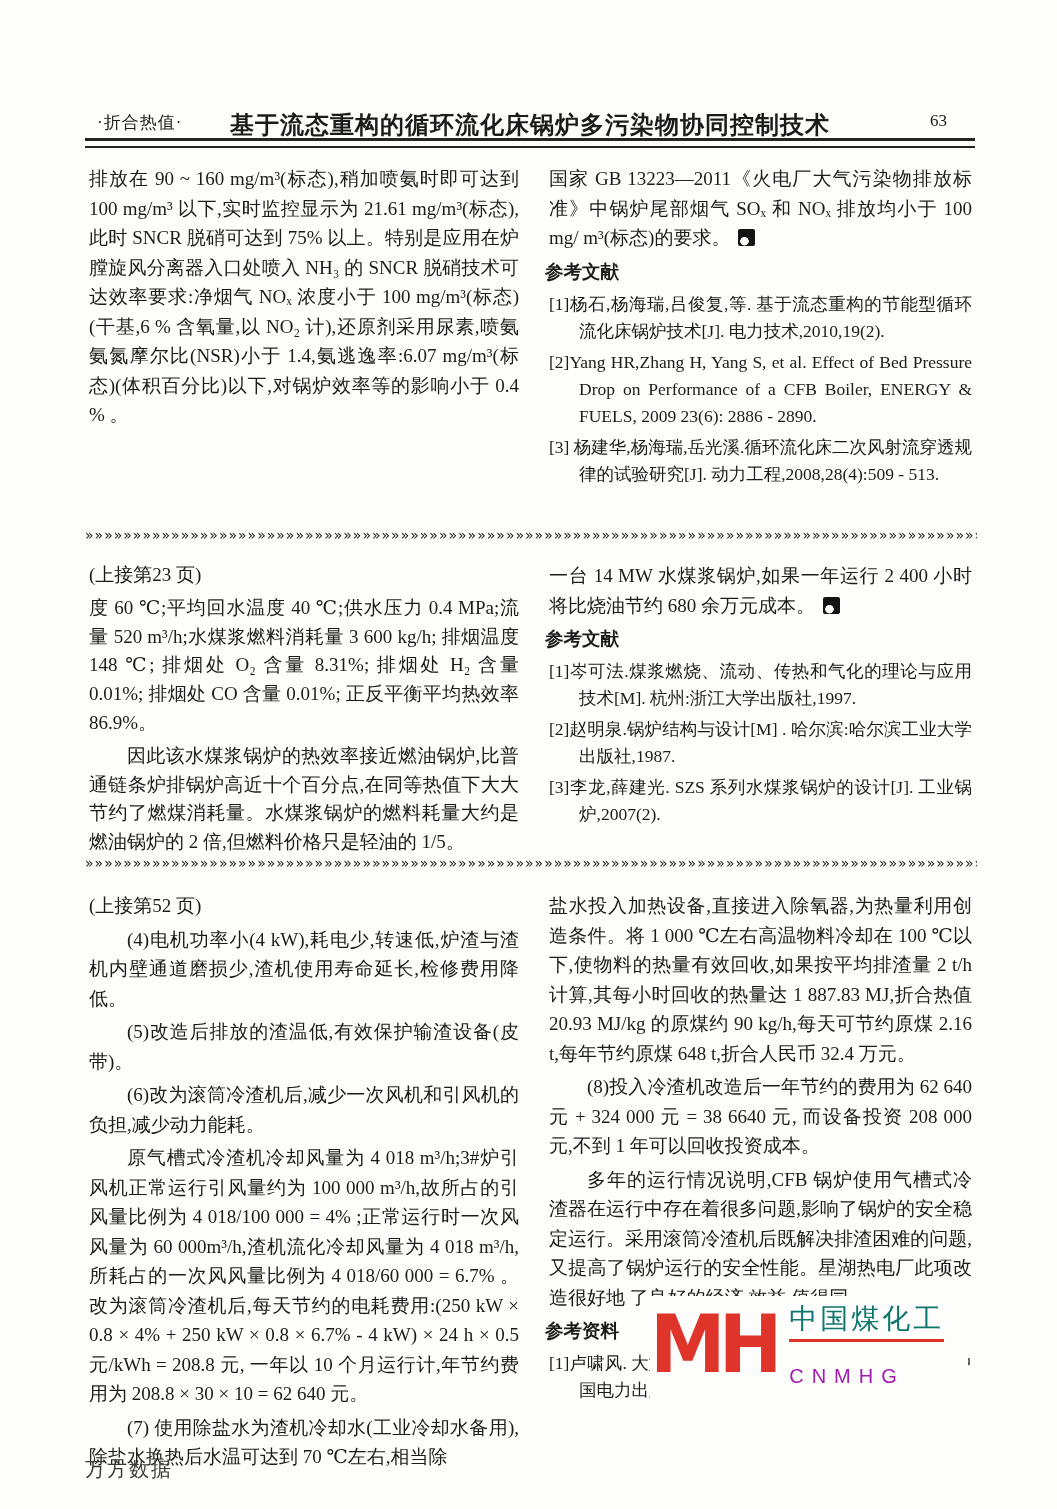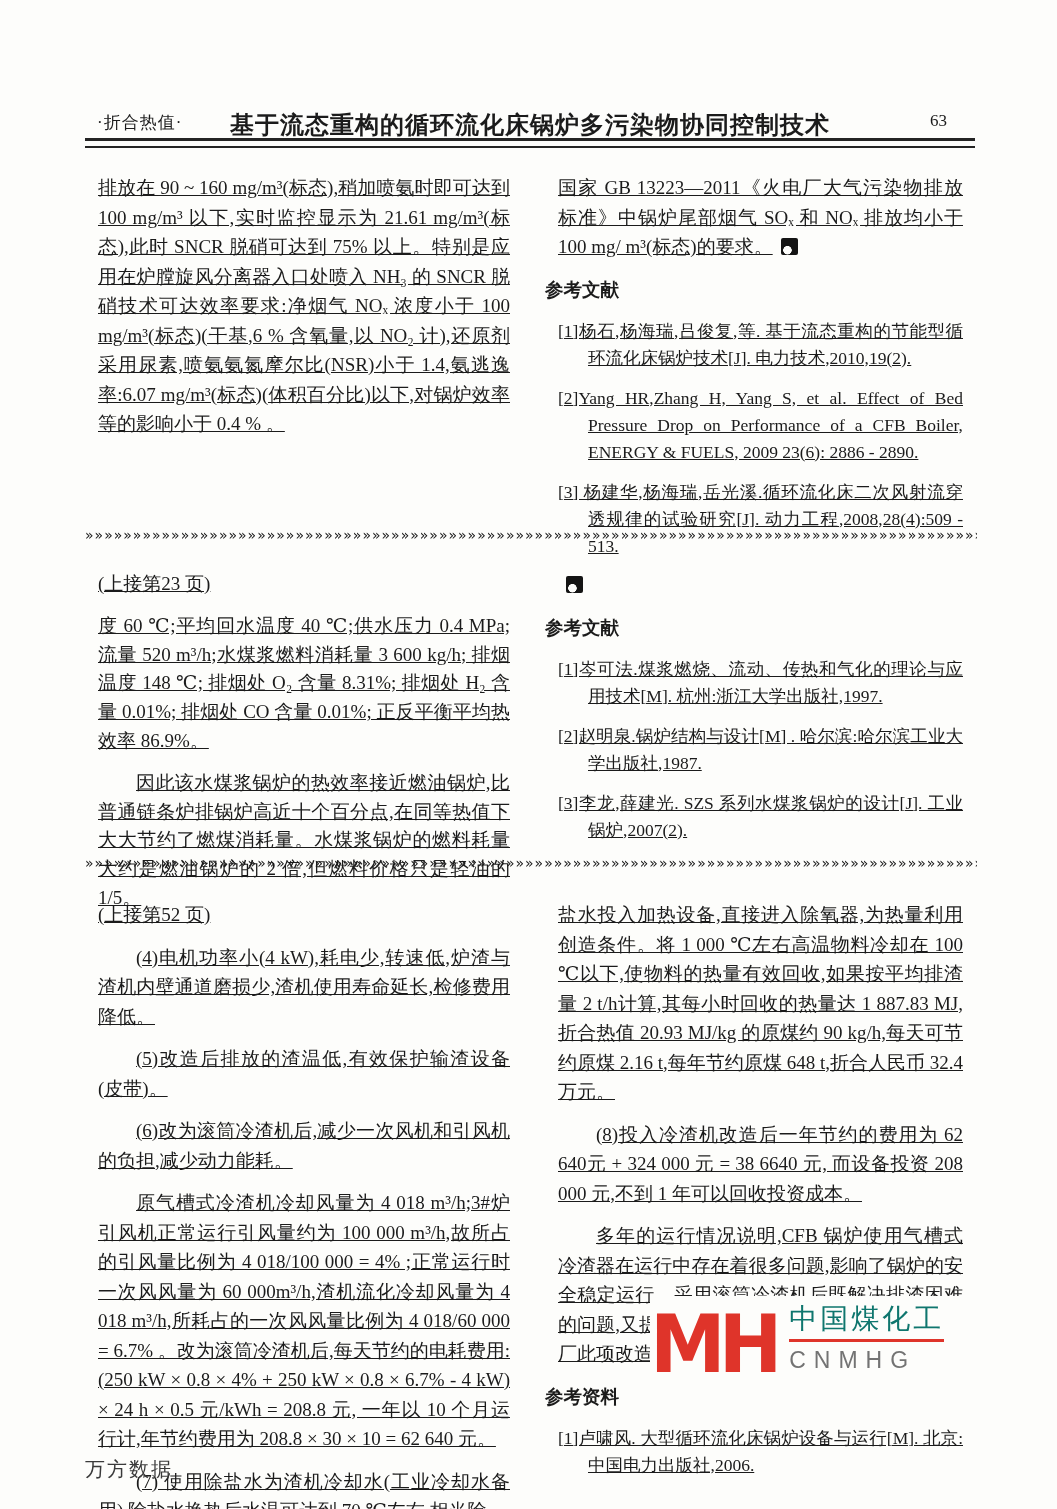--- a/index.html
+++ b/index.html
@@ -11,21 +11,21 @@
   }
   
   .hdr-label{position:absolute;left:97px;top:111px;font-size:17px;letter-spacing:1px;}
   .hdr-title{position:absolute;left:85px;top:109px;width:890px;text-align:center;
     font-family:"Liberation Sans","DejaVu Sans",sans-serif;font-weight:bold;font-size:24px;letter-spacing:1px;}
   .hdr-page{position:absolute;left:930px;top:111px;width:45px;text-align:left;font-size:17px;}
   .hdr-rule{position:absolute;left:85px;top:138px;width:890px;height:5px;
     border-top:3px solid #242424;border-bottom:2px solid #242424;}
   
   .col{position:absolute;font-size:19px;line-height:29.5px;text-align:justify;}
-  .col p{margin:13px;text-decoration:underline;}
+  .col p{margin:4px;}
   .indent{text-indent:2em;}
   .cont-line{margin-bottom:2px;}
   .ref-heading{font-family:"Liberation Sans","DejaVu Sans",sans-serif;font-weight:bold;
     font-size:18.5px;line-height:30px;margin:3px 0 4px;}
   .refs{font-size:17.5px;line-height:27px;}
   .ref{padding-left:30px;text-indent:-30px;margin:0;}
   .sec-heading{font-family:"Liberation Sans","DejaVu Sans",sans-serif;font-weight:bold;
     font-size:20px;line-height:30px;margin:8px 0 6px;}
   .sec-heading .num{display:inline-block;width:40px;}
   
@@ -36,21 +36,21 @@
     background:radial-gradient(circle at 38% 72%, #fdfdfb 0 4px, #141414 4.5px);
     border-radius:2px;}
   .watermark{position:absolute;left:650px;top:1296px;width:318px;height:106px;
     background:#fdfdfb;display:flex;align-items:flex-start;}
   .wm-logo{font-family:"DejaVu Sans",sans-serif;font-weight:900;font-size:76px;
     line-height:92px;color:#df342a;letter-spacing:-7px;transform:scaleY(1.05);
     transform-origin:top left;}
   .wm-right{margin-left:14px;padding-top:6px;font-family:"Liberation Sans","DejaVu Sans",sans-serif;}
   .wm-cn{font-size:28px;color:#0f766e;letter-spacing:3px;line-height:34px;
     border-bottom:3px solid #df342a;padding-bottom:3px;}
-  .wm-en{font-size:23px;color:#737373;letter-spacing:8px;line-height:30px;margin-top:3px;}
+  .wm-en{font-size:20px;color:#a21caf;letter-spacing:8px;line-height:30px;margin-top:19px;}
   .footer-wm{position:absolute;left:85px;top:1456px;
     font-family:"Liberation Sans","DejaVu Sans",sans-serif;font-size:20px;color:#3a3a3a;letter-spacing:2px;}
 </style>
 </head>
 <body>
 
 <div class="page">
 
   <div class="hdr-label">·折合热值·</div>
   <div class="hdr-title">基于流态重构的循环流化床锅炉多污染物协同控制技术</div>
@@ -73,21 +73,21 @@
 
   <div class="divider" style="top:527px;">»»»»»»»»»»»»»»»»»»»»»»»»»»»»»»»»»»»»»»»»»»»»»»»»»»»»»»»»»»»»»»»»»»»»»»»»»»»»»»»»»»»»»»»»»»»»»»»»»»»»»»»»»»»»</div>
 
   <div class="col" style="left:85px;top:557px;width:438px;line-height:28.8px;">
     <p class="cont-line">(上接第23 页)</p>
     <p>度 60 ℃;平均回水温度 40 ℃;供水压力 0.4 MPa;流量 520 m³/h;水煤浆燃料消耗量 3 600 kg/h; 排烟温度 148 ℃; 排烟处 O₂ 含量 8.31%; 排烟处 H₂ 含量 0.01%; 排烟处 CO 含量 0.01%; 正反平衡平均热效率 86.9%。</p>
     <p class="indent">因此该水煤浆锅炉的热效率接近燃油锅炉,比普通链条炉排锅炉高近十个百分点,在同等热值下大大节约了燃煤消耗量。水煤浆锅炉的燃料耗量大约是燃油锅炉的 2 倍,但燃料价格只是轻油的 1/5。</p>
   </div>
 
   <div class="col" style="left:545px;top:557px;width:431px;">
-    <p><span class="endmark"></span></p>
+    <p><span>一台 14 MW 水煤浆锅炉,如果一年运行 2 400 小时将比烧油节约 680 余万元成本。</span><span class="endmark"></span></p>
     <div class="ref-heading">参考文献</div>
     <div class="refs">
       <p class="ref">[1]岑可法.煤浆燃烧、流动、传热和气化的理论与应用技术[M]. 杭州:浙江大学出版社,1997.</p>
       <p class="ref">[2]赵明泉.锅炉结构与设计[M] . 哈尔滨:哈尔滨工业大学出版社,1987.</p>
       <p class="ref">[3]李龙,薛建光. SZS 系列水煤浆锅炉的设计[J]. 工业锅炉,2007(2).</p>
     </div>
   </div>
 
   <div class="divider" style="top:855px;">»»»»»»»»»»»»»»»»»»»»»»»»»»»»»»»»»»»»»»»»»»»»»»»»»»»»»»»»»»»»»»»»»»»»»»»»»»»»»»»»»»»»»»»»»»»»»»»»»»»»»»»»»»»»</div>
 

